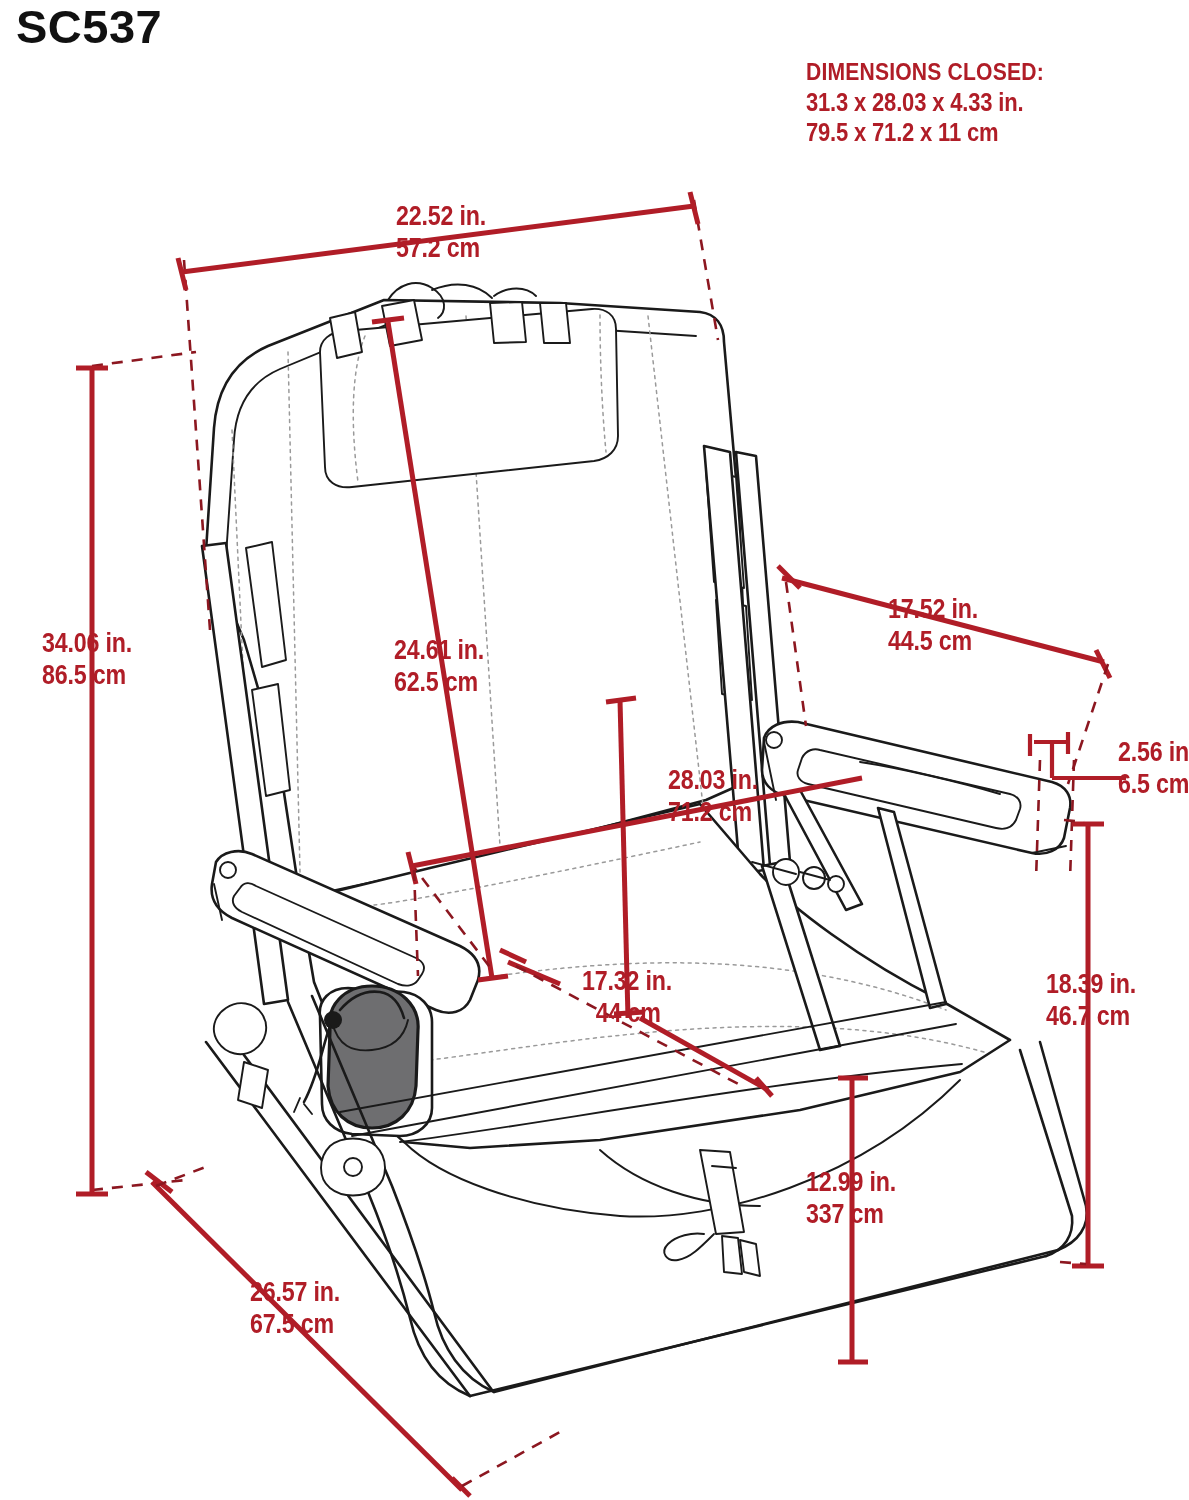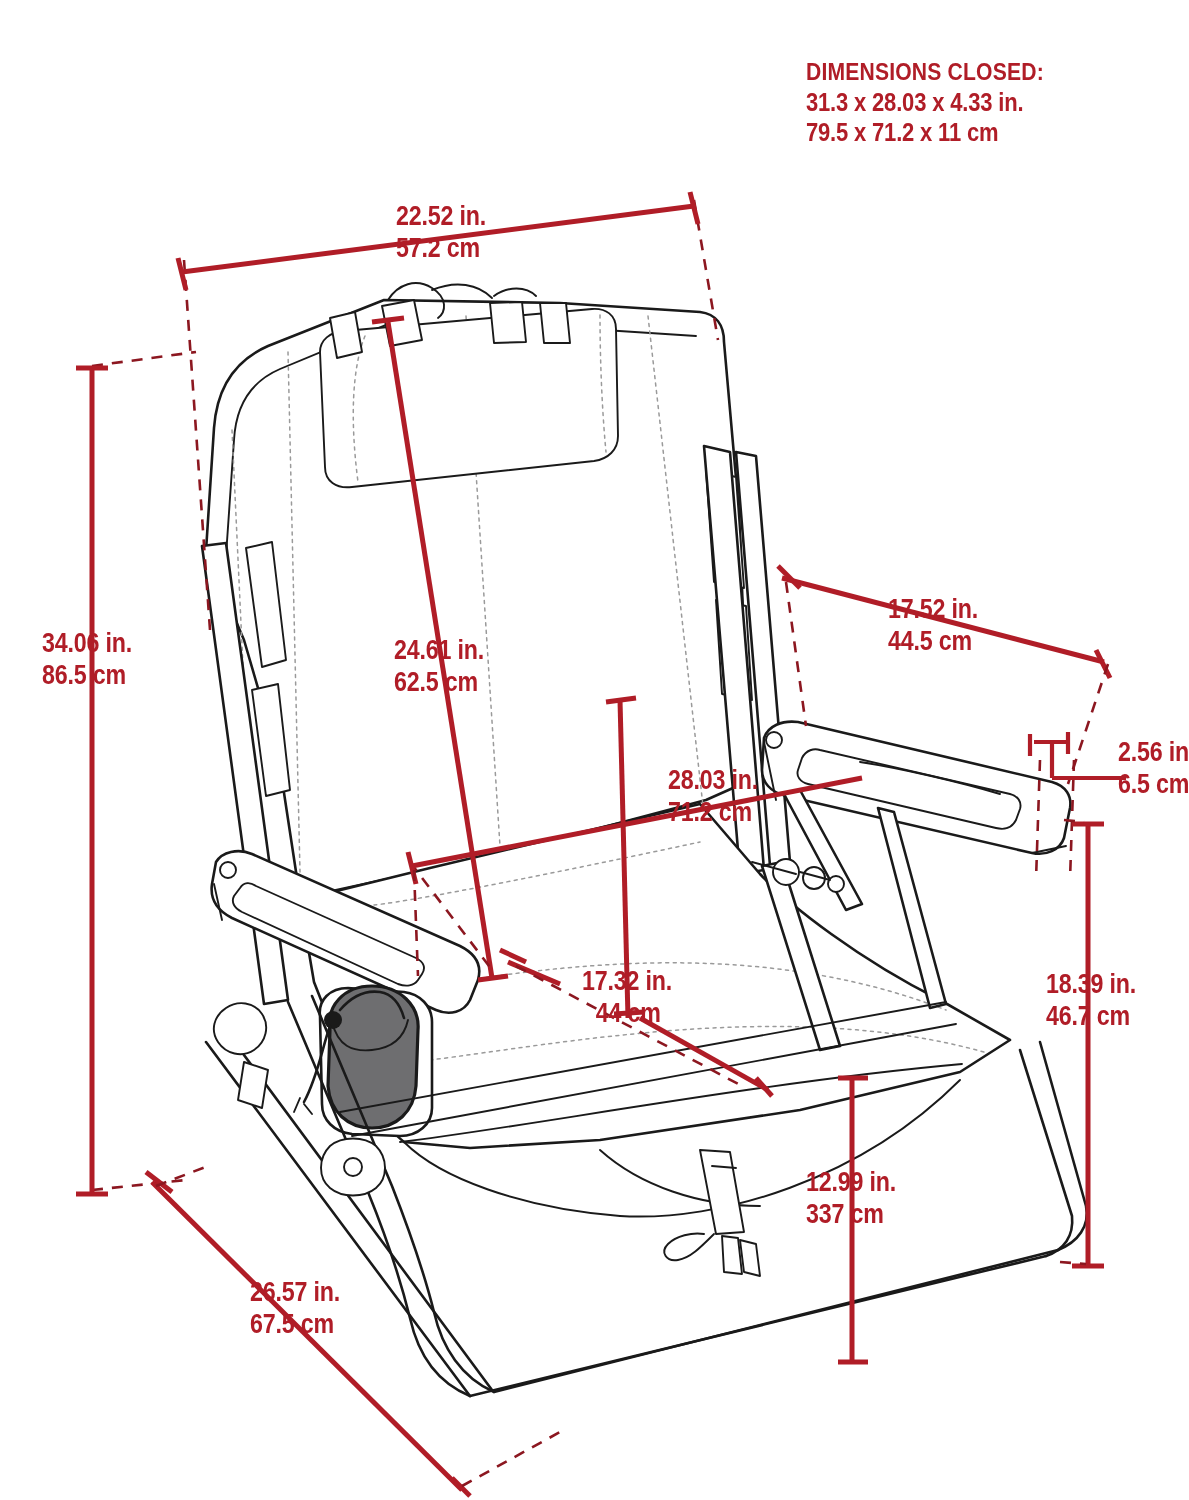--- a/index.html
+++ b/index.html
@@ -59,20 +59,21 @@
     letter-spacing: -0.2px;
   }
   .dim-label .l2 { display: block; }
   svg { position: absolute; left: 0; top: 0; }
 </style>
 </head>
 <body>
 
 <div id="stage">
 
+  <div class="model-number">SC537</div>
 
   <div class="closed-block">
     <div class="hdr">DIMENSIONS CLOSED:</div>
     <div>31.3  x  28.03  x  4.33 in.</div>
     <div>79.5 x  71.2 x 11 cm</div>
   </div>
 
   <svg width="1189" height="1500" viewBox="0 0 1189 1500">
     <defs>
       <style>

